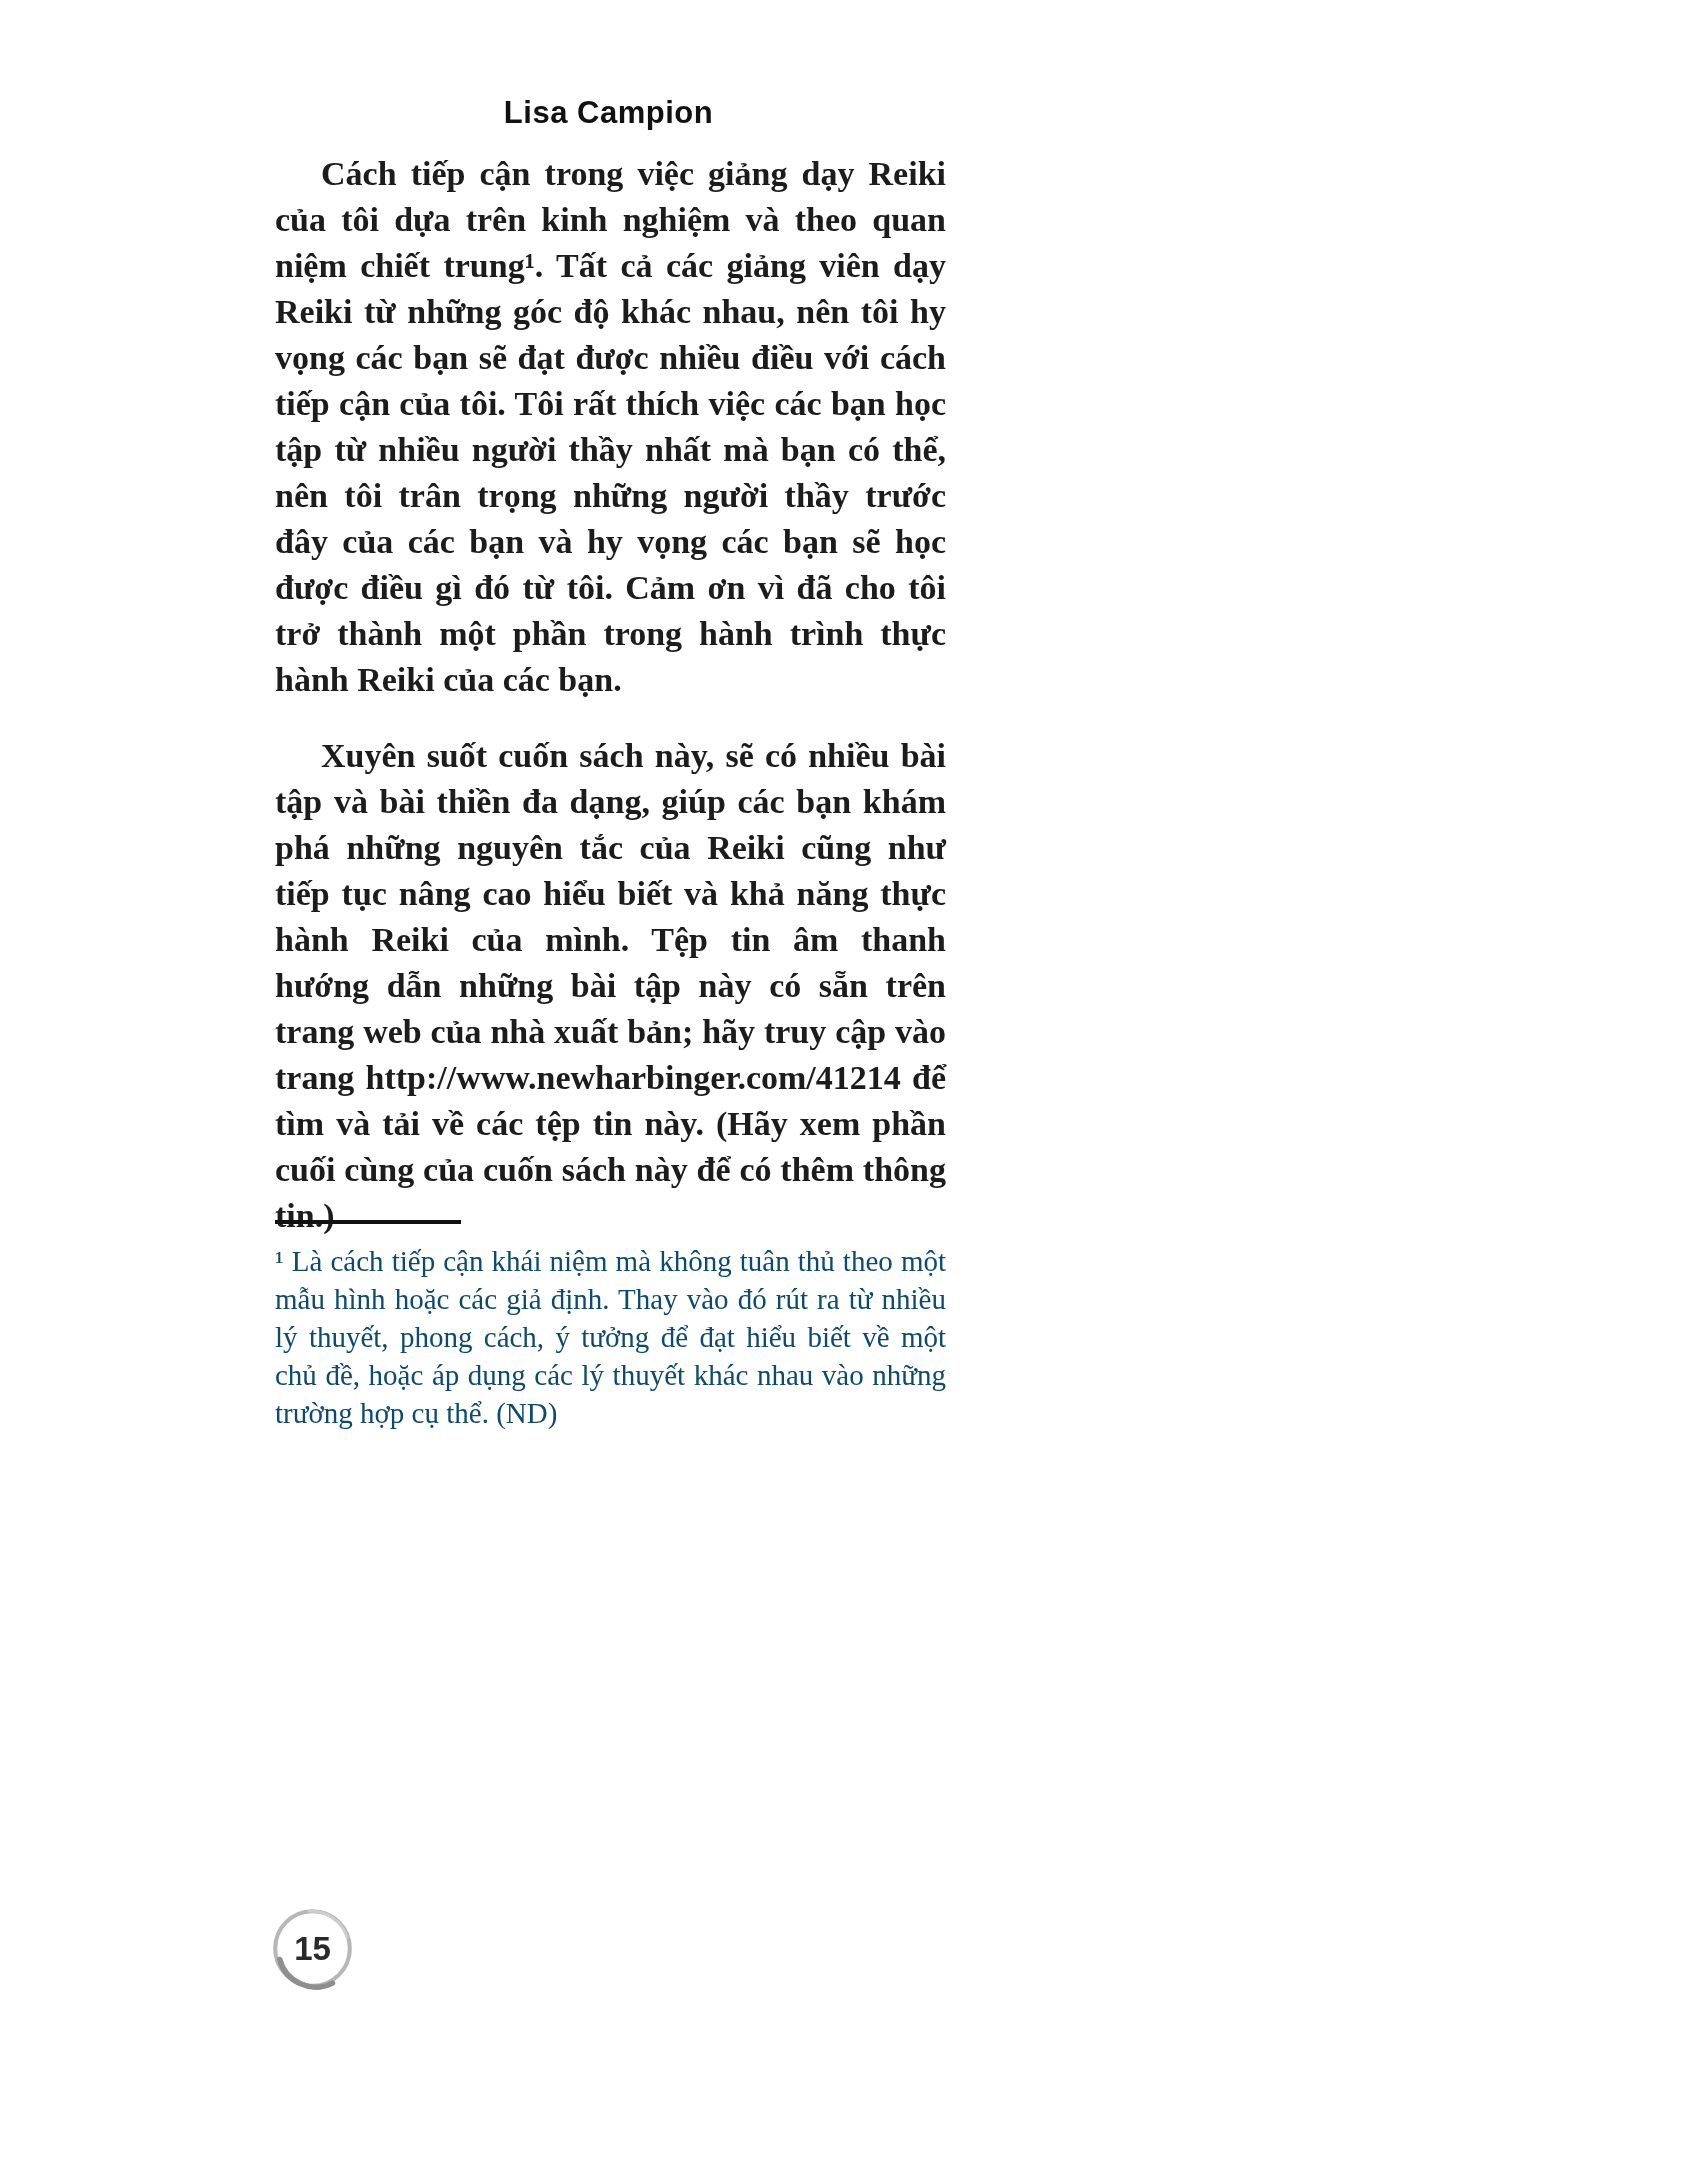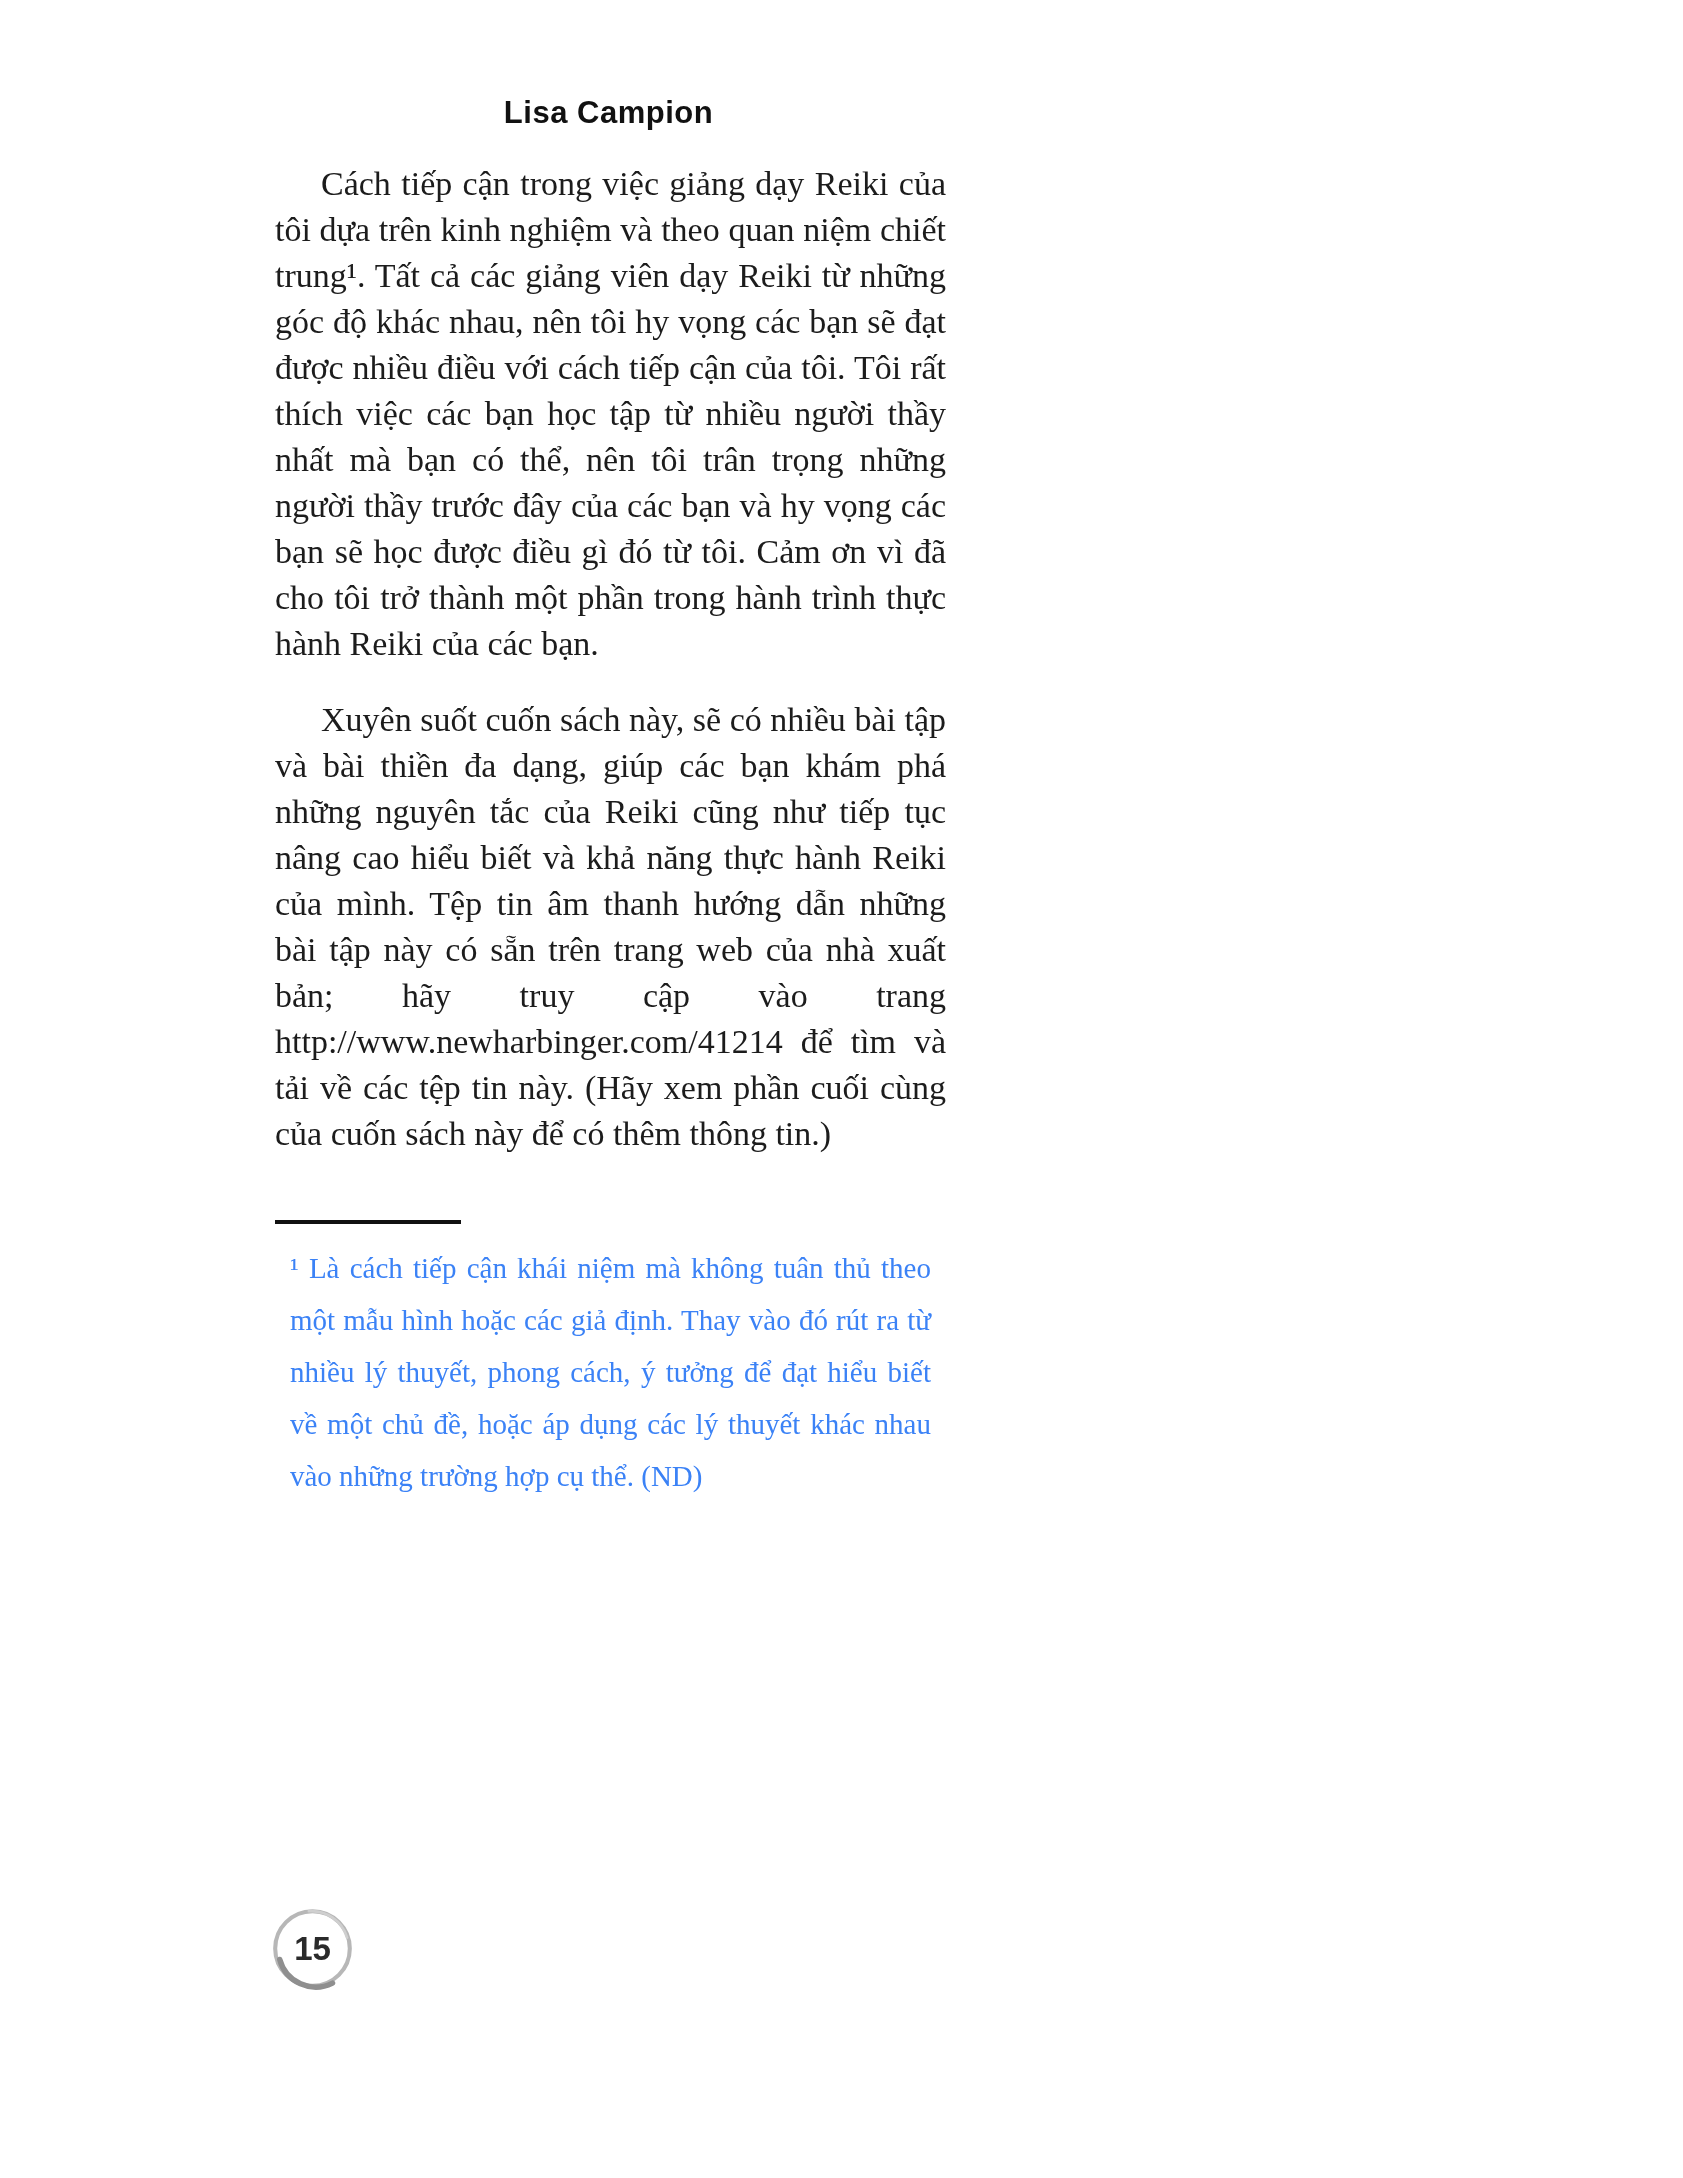--- a/index.html
+++ b/index.html
@@ -23,23 +23,24 @@
     width: 683px;
     text-align: center;
     font-family: "Liberation Sans", sans-serif;
     font-weight: 700;
     font-size: 31px;
     letter-spacing: 0.5px;
     color: #111111;
   }
   .content {
     position: absolute;
-    top: 161px;
+    top: 151px;
     left: 275px;
     width: 671px;
+    font-weight: bold;
   }
   .body-para {
     margin: 0 0 30px 0;
     font-size: 34px;
     line-height: 46px;
     text-align: justify;
     text-indent: 46px;
     color: #1c1c1c;
   }
   .footnote-area {
@@ -48,25 +49,25 @@
     left: 275px;
     width: 671px;
   }
   .footnote-rule {
     width: 186px;
     height: 4px;
     background: #111111;
     margin: 0 0 18px 0;
   }
   .footnote-text {
-    margin: 15px;
+    margin: 0;
     font-size: 29px;
-    line-height: 52px;
+    line-height: 38px;
     text-align: justify;
-    color: #3b82f6;
+    color: #0c4a6e;
   }
   .page-number-wrap {
     position: absolute;
     top: 1903px;
     left: 267px;
     width: 683px;
     display: flex;
     justify-content: flex-start;
   }
   .page-number-ornament {

